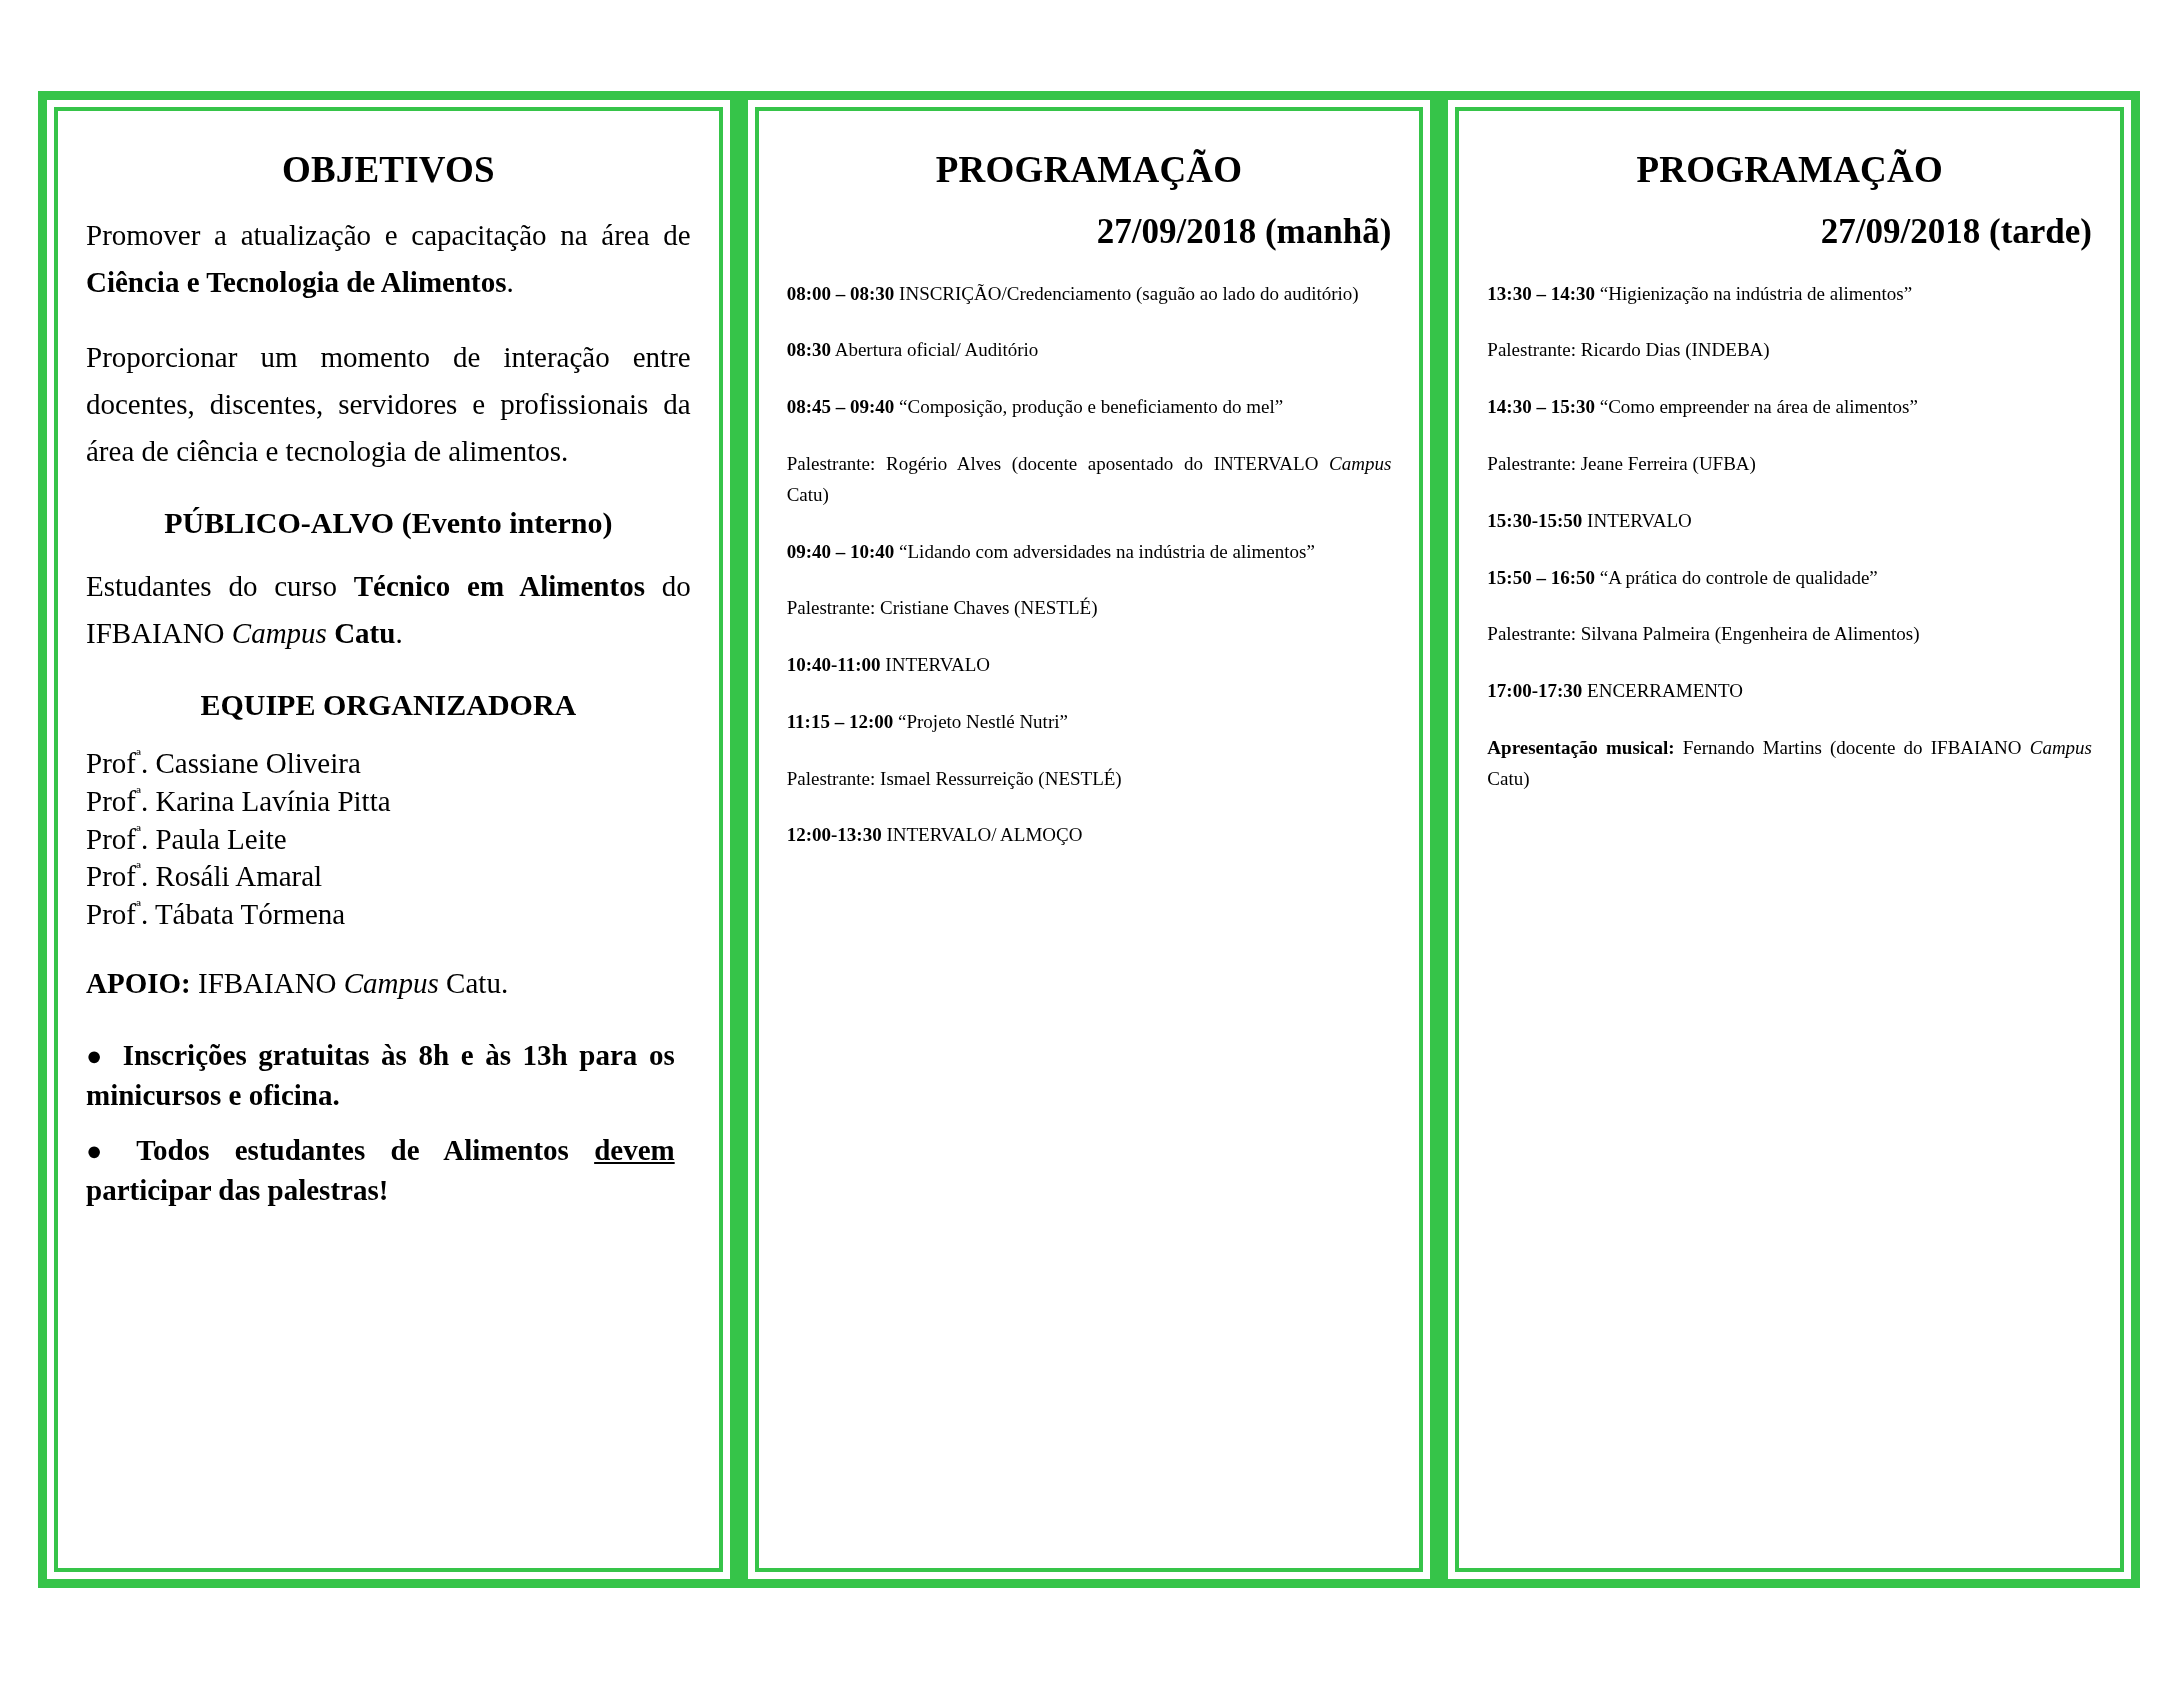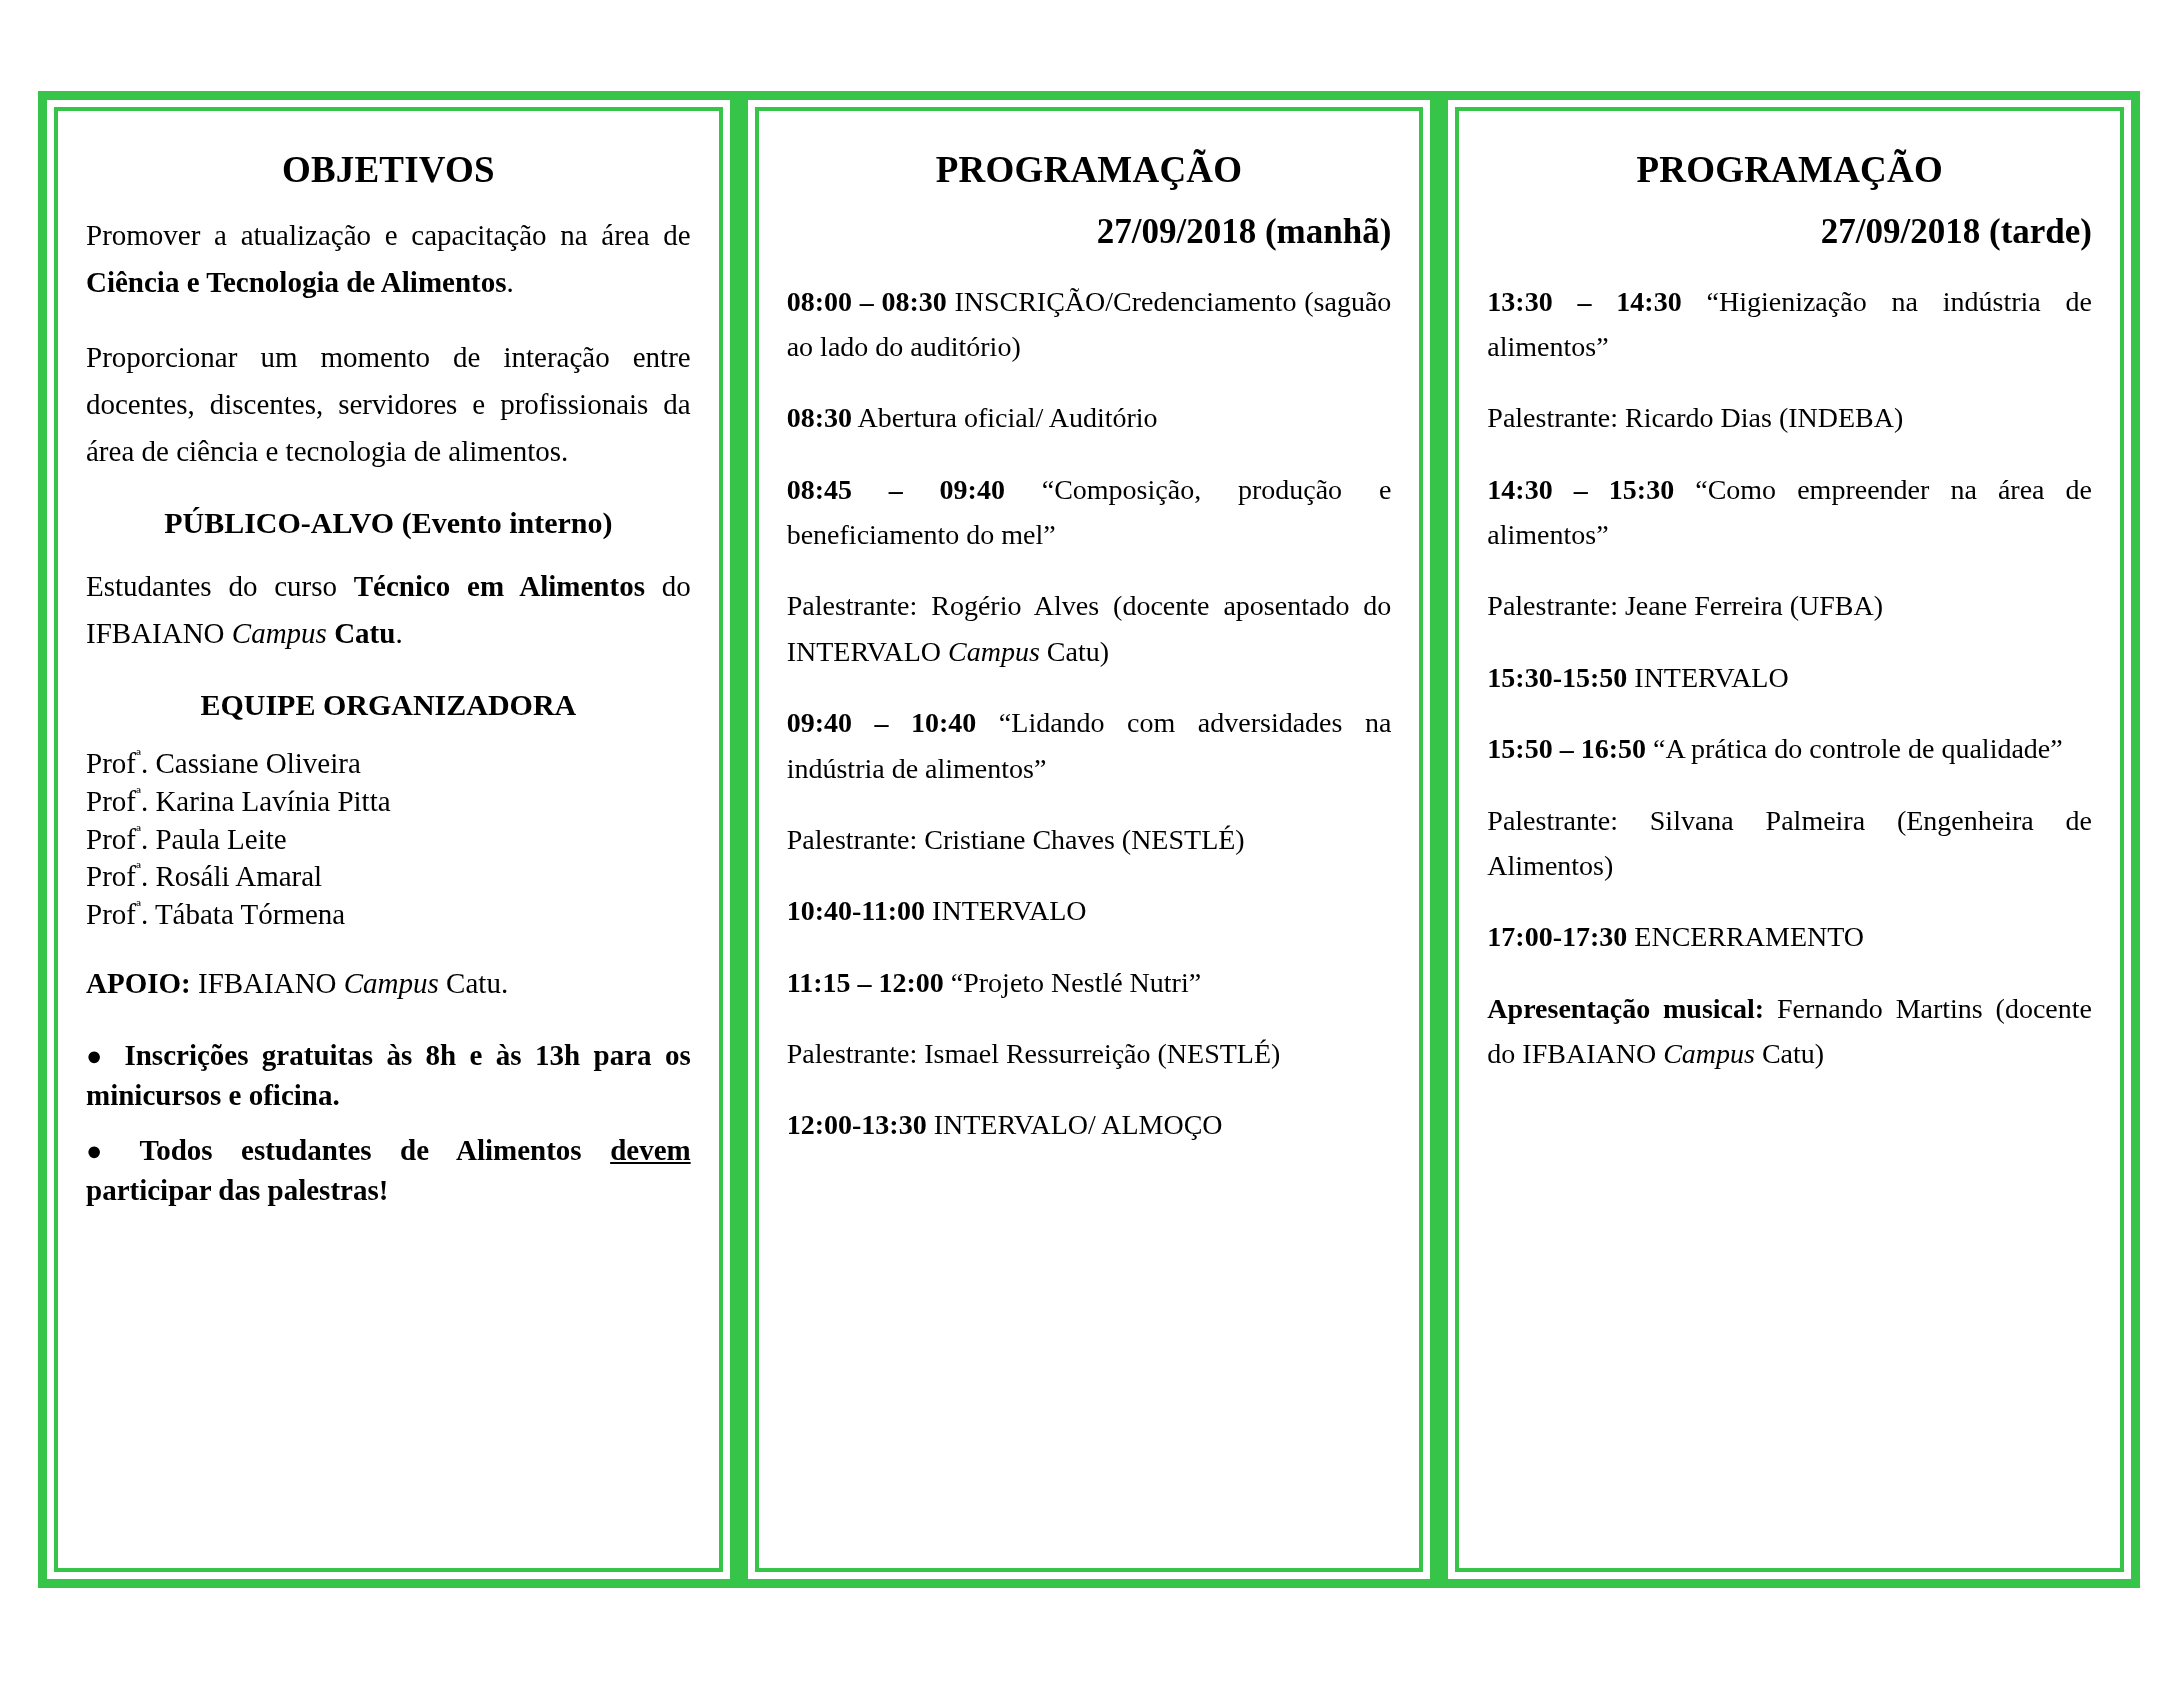--- a/index.html
+++ b/index.html
@@ -73,21 +73,21 @@
     font-size: 29px;
     text-align: justify;
     text-align-last: left;
     margin: 0 0 28px 0;
     line-height: 1.62;
     hyphens: none;
   }
   p.para:last-child { margin-bottom: 0; }
 
   .entry {
-    font-size: 28px;
+    font-size: 19px;
     text-align: justify;
     text-align-last: left;
     margin: 0 0 26px 0;
     line-height: 1.62;
   }
   .entry:last-child { margin-bottom: 0; }
 
   b, strong { font-weight: bold; }
   i, em { font-style: italic; }
   u { text-decoration: underline; }
@@ -109,21 +109,21 @@
     list-style: none;
     margin: 18px 0 0 0;
     padding: 0;
   }
   ul.bullets li {
     font-size: 29px;
     font-weight: bold;
     line-height: 1.40;
     text-align: justify;
     text-align-last: left;
-    margin: 0 0 14px 0;
+    margin: 0 16px 14px 0;
     position: relative;
     padding-left: 0;
   }
   ul.bullets li .dot {
     font-size: 27px;
     line-height: 1;
     margin-right: 16px;
   }
   ul.bullets li:last-child { margin-bottom: 0; }
 </style>

